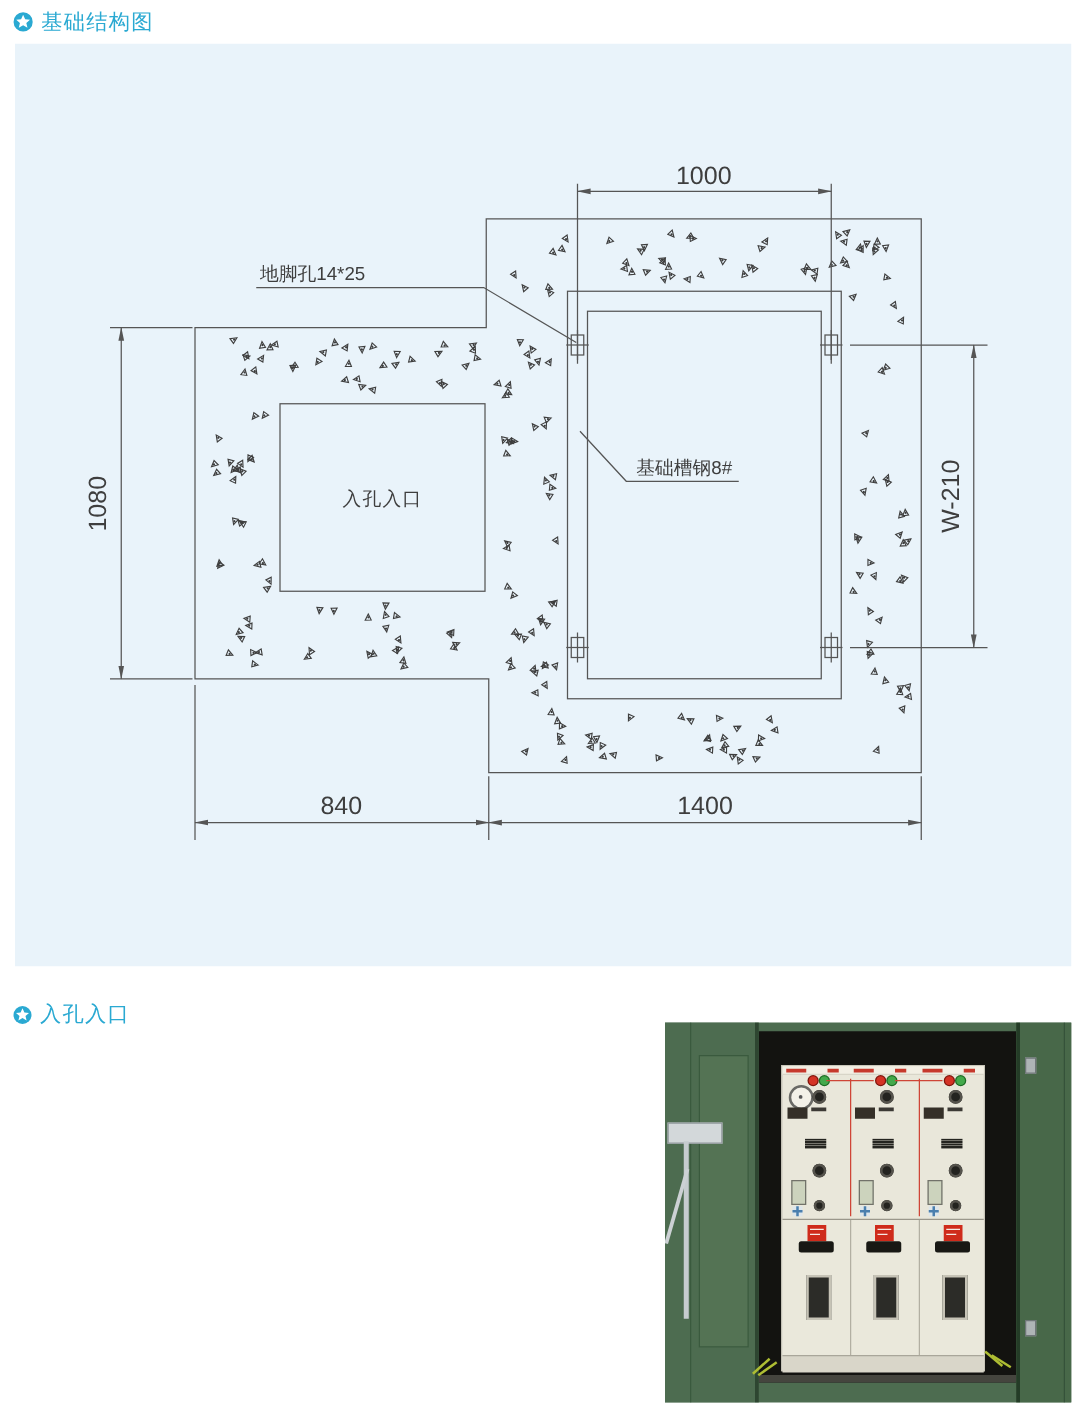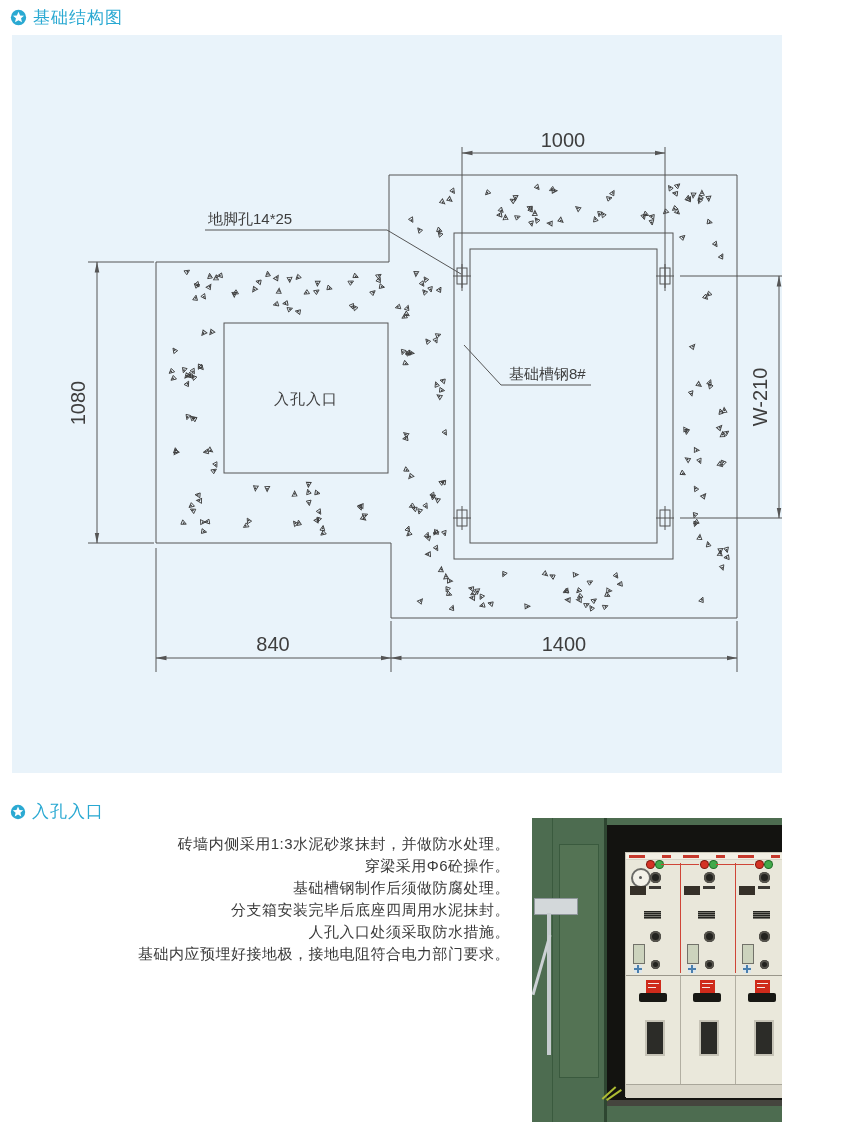--- a/index.html
+++ b/index.html
@@ -1,17 +1,17 @@
 <!DOCTYPE html>
 <html><head>
 <meta charset="utf-8">
 <style>
   html,body{margin:0;padding:0;background:#fff;}
   body{width:867px;height:1129px;font-family:"Liberation Sans",sans-serif;}
-  .page{position:relative;width:782px;height:1129px;background:#fff;overflow:hidden;text-align:right;}
+  .page{position:relative;width:867px;height:1129px;background:#fff;overflow:hidden;}
   .sec-title{position:absolute;display:flex;align-items:center;gap:6px;color:#2aa9d2;
              font-size:17px;letter-spacing:1px;}
   .sec-title svg{display:block;}
   .panel{position:absolute;left:12px;top:35px;width:845px;height:738px;background:#e9f3fa;}
   #diagram-holder{position:absolute;left:0;top:0;width:845px;height:738px;}
   .tech-list{position:absolute;left:10px;top:833px;width:500px;}
   .tech-line{font-size:15px;color:#3a3a3a;line-height:22px;letter-spacing:0.5px;}
 
   
   .photo{position:absolute;left:532px;top:818px;width:325px;height:304px;background:#4d6c50;overflow:hidden;}
@@ -1136,28 +1136,20 @@
   <div class="sec-title" style="left:10px;top:800px;">
     <span>
       <svg width="16" height="16" viewBox="0 0 20 20">
         <circle cx="10" cy="10" r="9" fill="#2aa9d2"></circle>
         <path fill="#ffffff" d="M10 3.2 L11.9 7.5 L16.5 7.9 L13 11 L14.1 15.6 L10 13.1 L5.9 15.6 L7 11 L3.5 7.9 L8.1 7.5 Z"></path>
       </svg>
     </span>
     <span>入孔入口</span>
   </div>
 
-  <div class="tech-list" id="tech-list">
-      <div class="tech-line">砖墙内侧采用1:3水泥砂浆抹封，并做防水处理。</div>
-      <div class="tech-line">穿梁采用Φ6砼操作。</div>
-      <div class="tech-line">基础槽钢制作后须做防腐处理。</div>
-      <div class="tech-line">分支箱安装完毕后底座四周用水泥抹封。</div>
-      <div class="tech-line">人孔入口处须采取防水措施。</div>
-      <div class="tech-line">基础内应预埋好接地极，接地电阻符合电力部门要求。</div>
-    </div>
 
   <div class="photo">
     <div class="opening"></div>
     <div class="open-floor"></div>
 
     <div class="cabinet">
       <div class="cab-strip" id="cab-strip">
           <div class="red-dash" style="left:3.0px;width:16px"></div>
           <div class="red-dash" style="left:36.0px;width:9px"></div>
           <div class="red-dash" style="left:57.3px;width:16px"></div>

